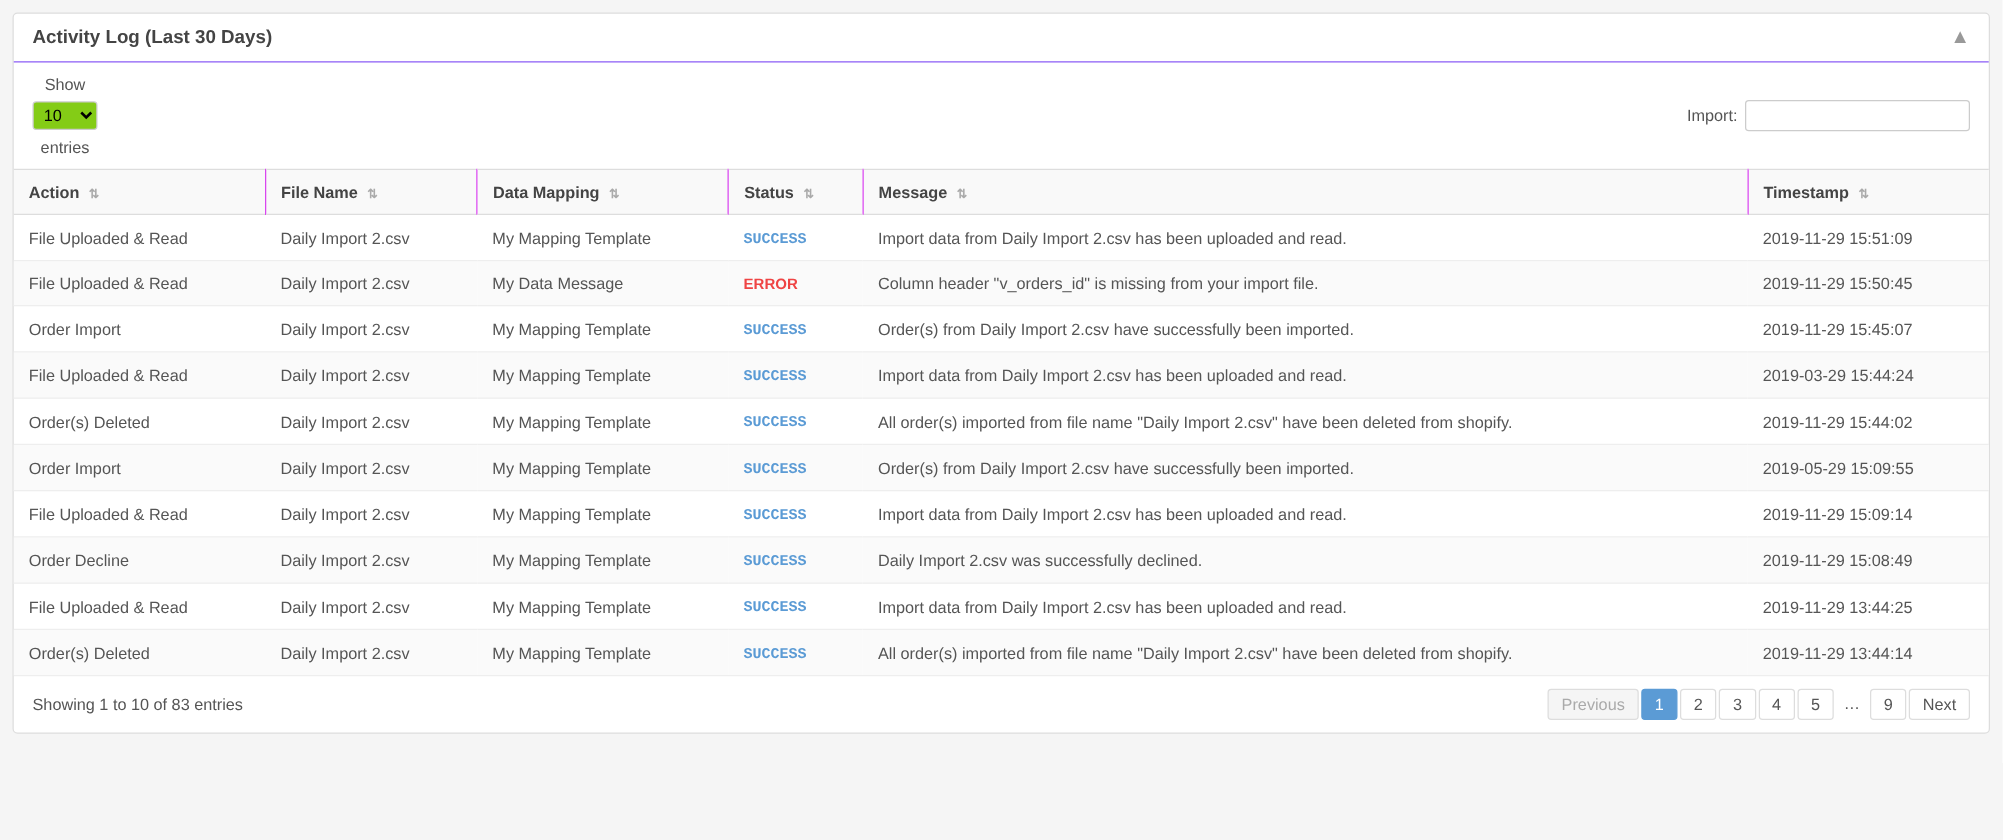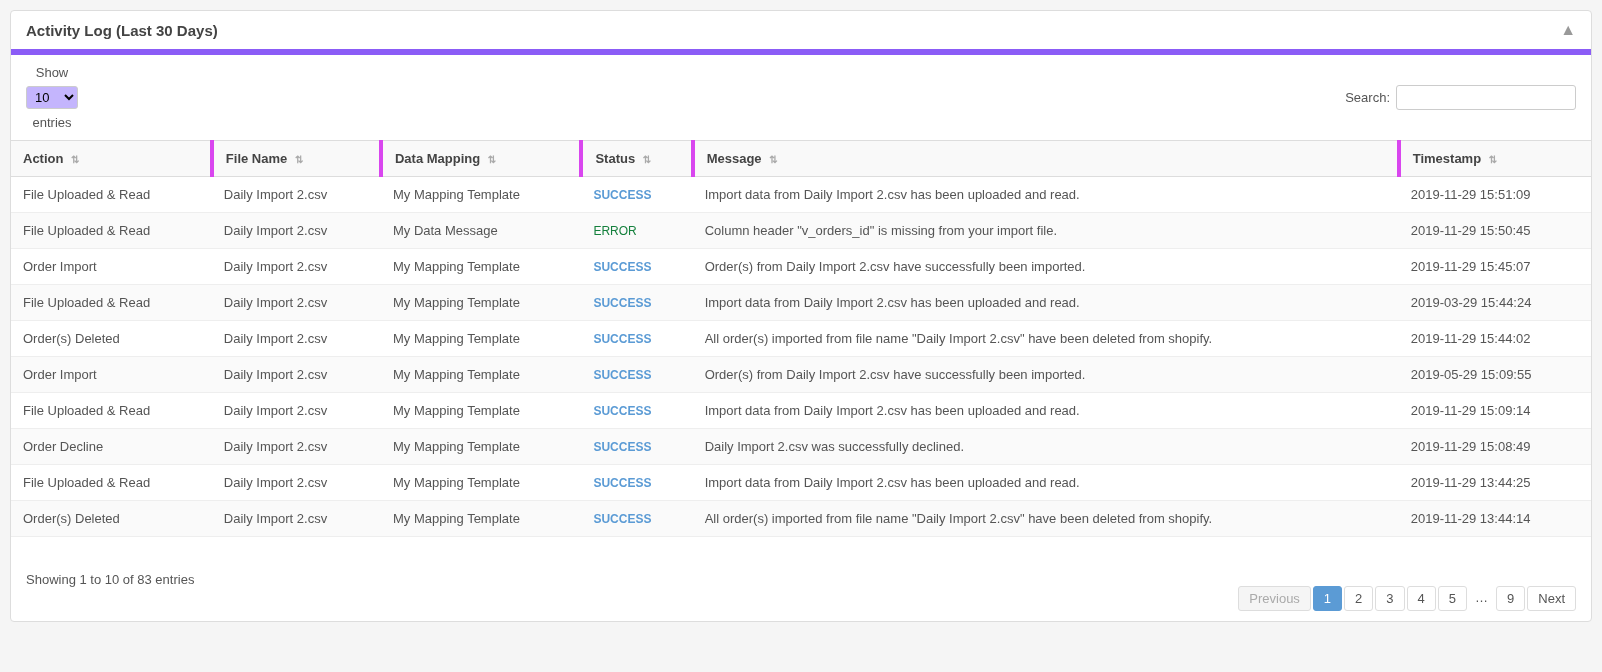--- a/index.html
+++ b/index.html
@@ -11,23 +11,22 @@
     }
     .panel {
       background: #fff;
       border: 1px solid #ddd;
       border-radius: 4px;
       margin: 10px;
     }
     .panel-header {
       display: flex;
       justify-content: space-between;
-      align-items: center;
       padding: 10px 15px;
-      border-bottom: 6px solid #8b5cf6;
+      border-bottom: 1px solid #8b5cf6;
     }
     .panel-title {
       font-size: 15px;
       font-weight: 600;
       color: #444;
     }
     .collapse-icon {
       cursor: pointer;
       color: #999;
       font-size: 16px;
@@ -43,21 +42,21 @@
       align-items: center;
       gap: 6px;
       color: #555;
       flex-direction: column;
     }
     .show-entries select {
       border: 1px solid #ccc;
       border-radius: 3px;
       padding: 2px 4px;
       font-size: 13px;
-      background: #c4b5fd;
+      background: #84cc16;
     }
     .search-area {
       display: flex;
       align-items: center;
       gap: 6px;
     }
     .search-area label {
       color: #555;
     }
     .search-area input {
@@ -75,21 +74,21 @@
     thead tr {
       background: #f9f9f9;
       border-top: 1px solid #ddd;
       border-bottom: 1px solid #ddd;
     }
     th {
       padding: 10px 12px;
       text-align: left;
       font-weight: 600;
       color: #444;
-      border-right: 4px solid #d946ef;
+      border-right: 1px solid #d946ef;
       white-space: nowrap;
       position: relative;
     }
     th:last-child { border-right: none; }
     .sort-icon {
       display: inline-block;
       margin-left: 4px;
       color: #aaa;
       font-size: 10px;
     }
@@ -98,42 +97,42 @@
       border-bottom: 1px solid #eee;
       vertical-align: middle;
       color: #555;
     }
     tr:last-child td { border-bottom: none; }
     tr:nth-child(even) { background: #fafafa; }
     .status-success {
       color: #5b9bd5;
       font-weight: 600;
       font-size: 12px;
+      font-family: Liberation Mono, monospace;
     }
     .status-error {
-      color: #15803d;
-      font-weight: 400;
+      color: #ef4444;
+      font-weight: 700;
       font-size: 12px;
     }
     .panel-footer {
       display: flex;
       justify-content: space-between;
       align-items: center;
       padding: 10px 15px;
       border-top: 1px solid #eee;
     }
     .showing-text {
       color: #555;
       font-size: 13px;
     }
     .pagination {
       display: flex;
       align-items: flex-start;
       gap: 2px;
-      margin-top: 39px;
     }
     .page-btn {
       border: 1px solid #ddd;
       background: #fff;
       padding: 4px 10px;
       cursor: pointer;
       font-size: 13px;
       color: #555;
       border-radius: 3px;
     }
@@ -168,21 +167,21 @@
       <span>Show</span>
       <select>
         <option>10</option>
         <option>25</option>
         <option>50</option>
         <option>100</option>
       </select>
       <span>entries</span>
     </div>
     <div class="search-area">
-      <label>Search:</label>
+      <label>Import:</label>
       <input type="text" style="">
     </div>
   </div>
 
   <table>
     <thead>
       <tr>
         <th>Action <span class="sort-icon">⇅</span></th>
         <th>File Name <span class="sort-icon">⇅</span></th>
         <th>Data Mapping <span class="sort-icon">⇅</span></th>

